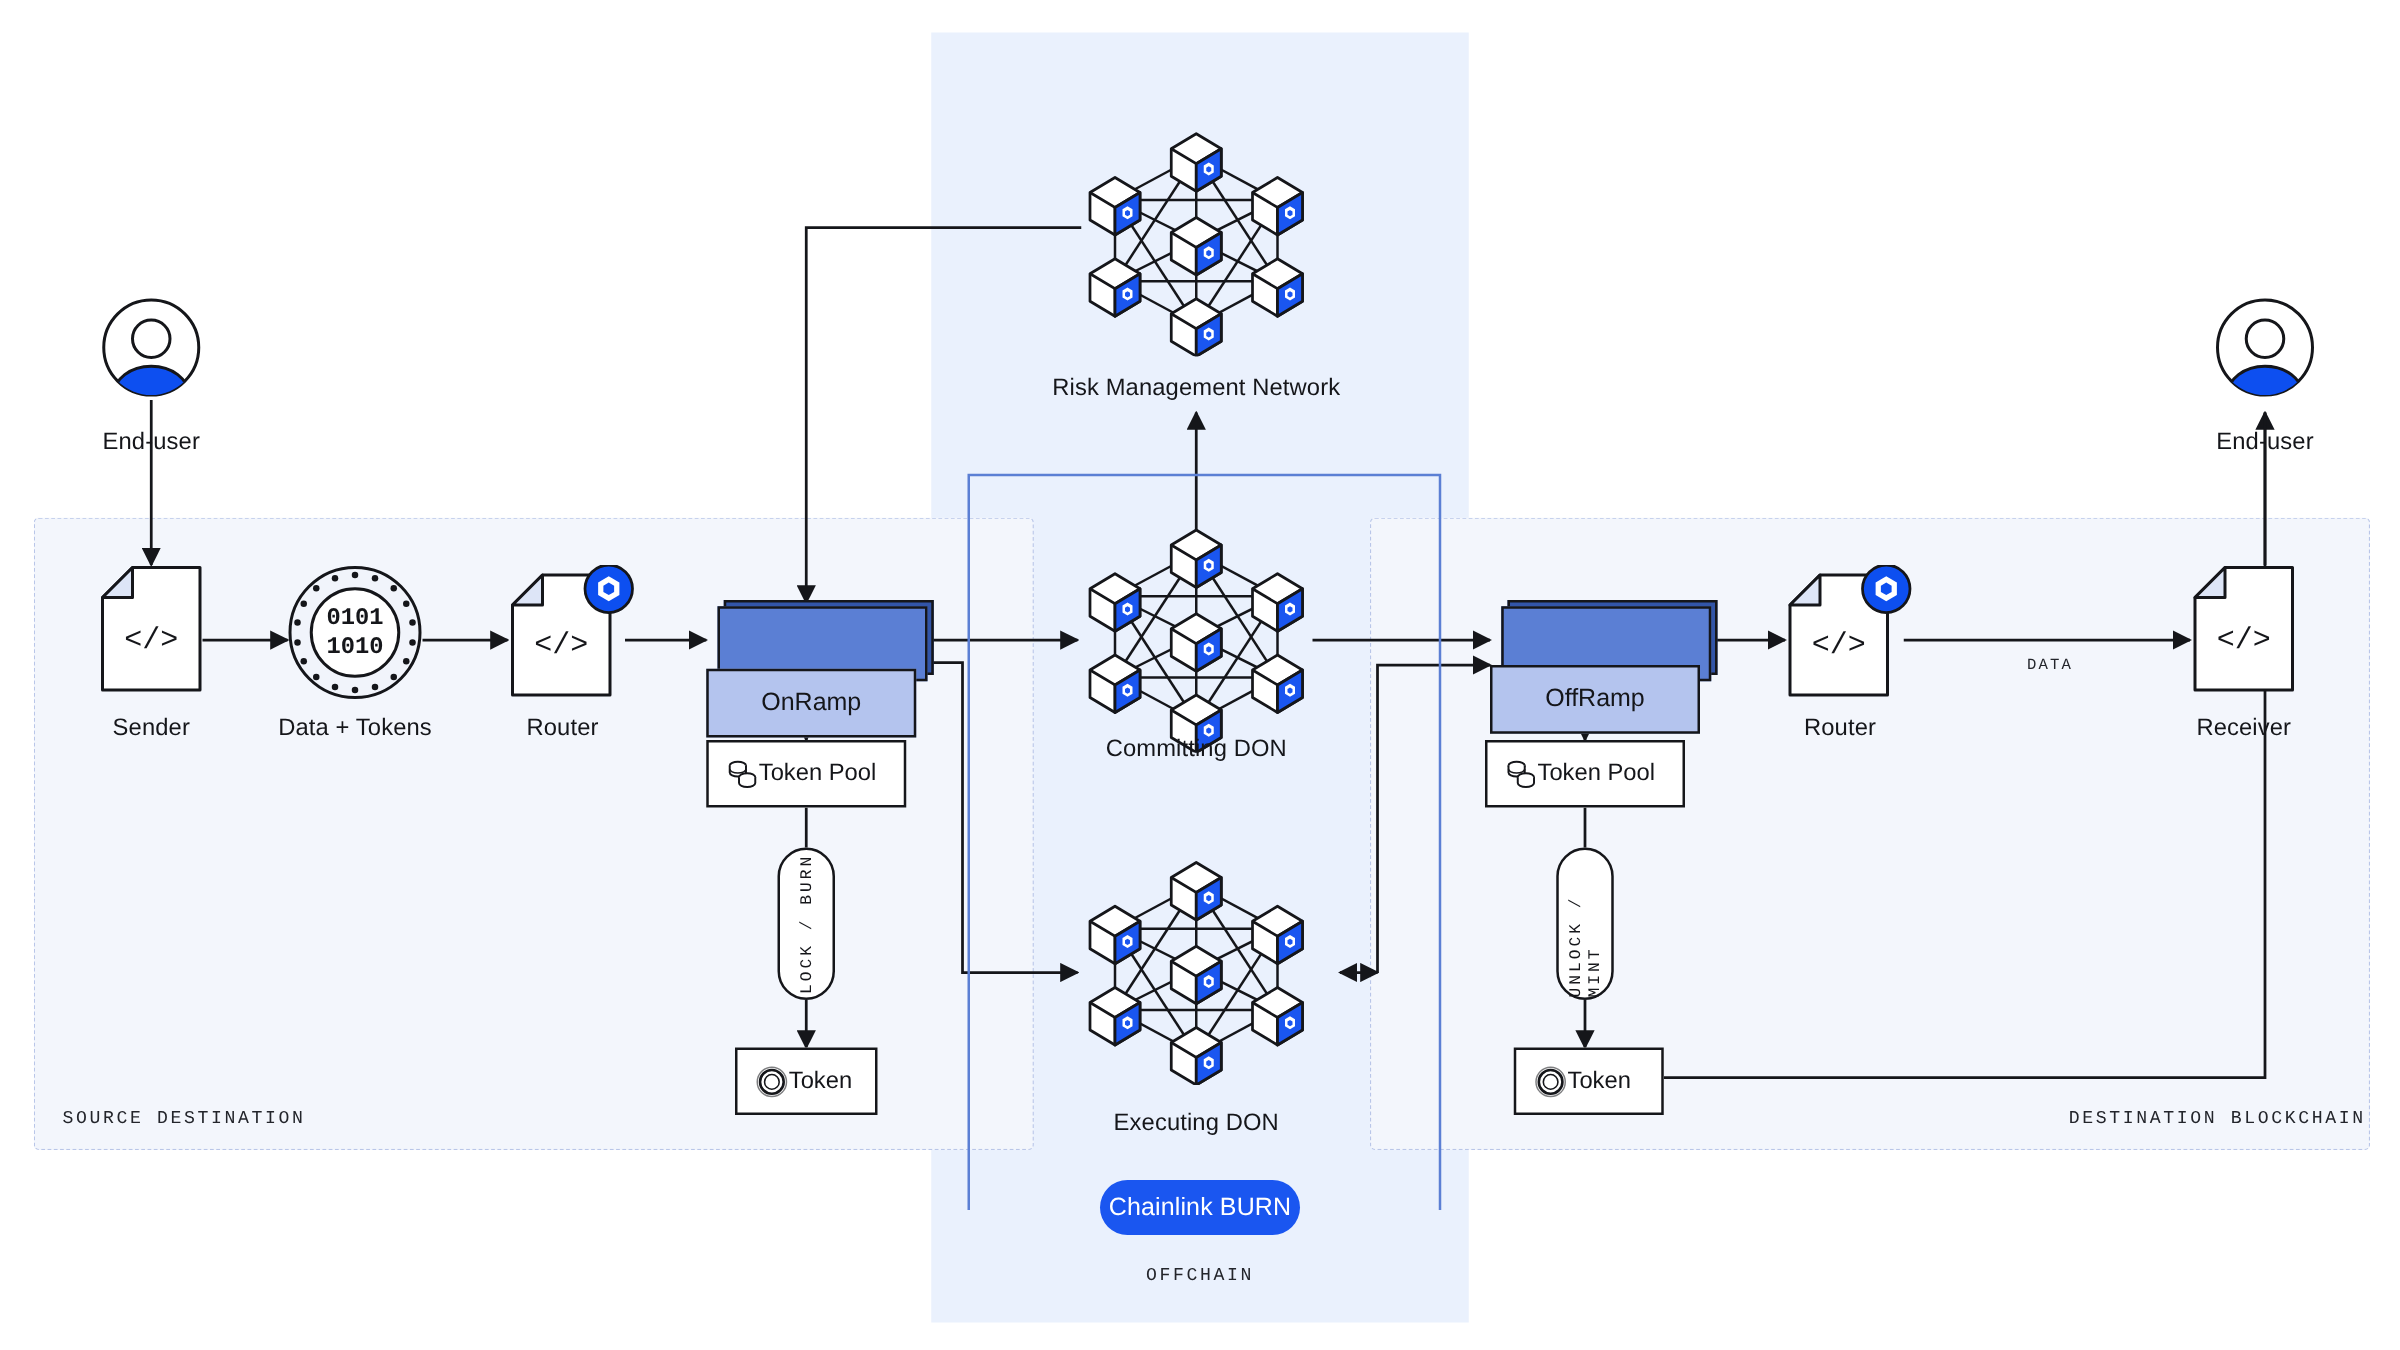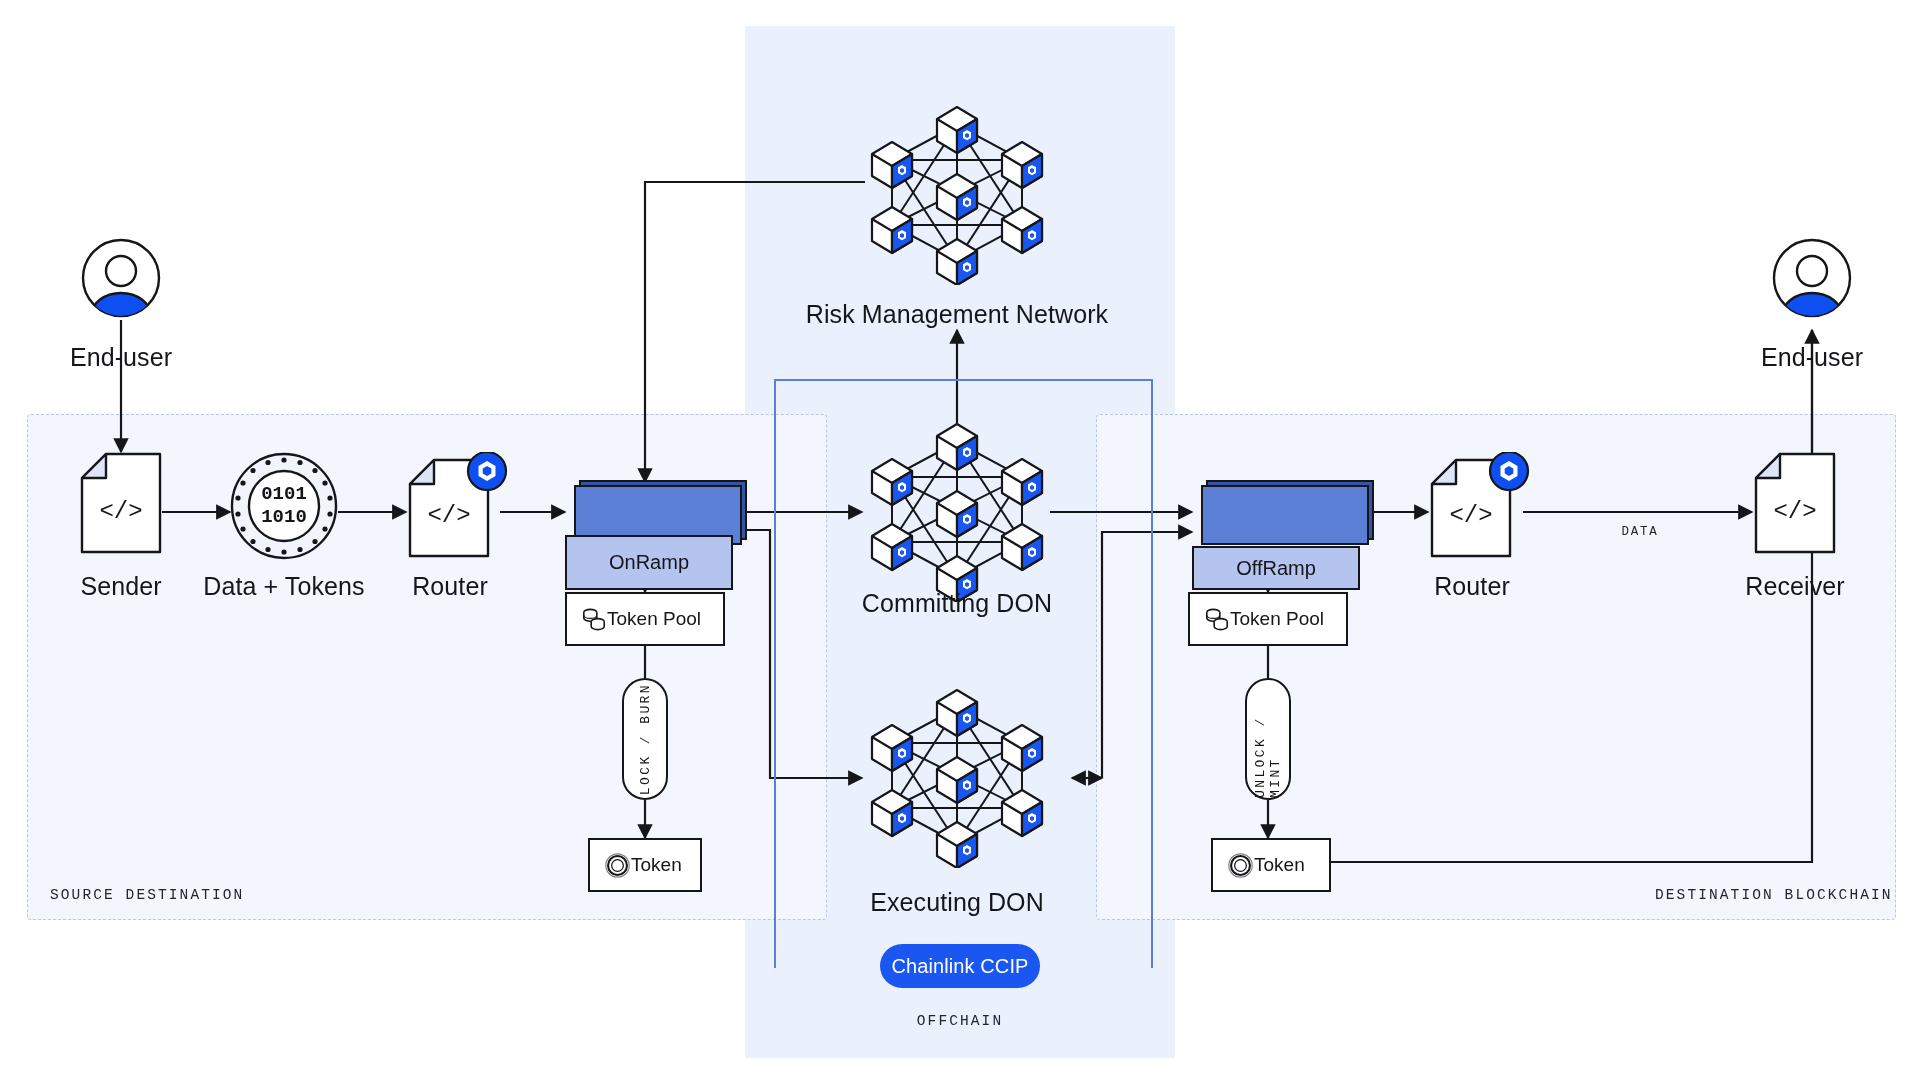--- a/index.html
+++ b/index.html
@@ -26,21 +26,21 @@
     box-sizing: border-box;
   }
   .lbl {
     position: absolute;
     text-align: center;
     color: #15161a;
     font-family: "Liberation Sans", sans-serif;
     white-space: nowrap;
   }
   .lbl-node {
-    font-size: 25px;
+    font-size: 19px;
     letter-spacing: 0.1px;
   }
   .lbl-zone {
     font-family: "Liberation Mono", monospace;
     font-size: 14.5px;
     letter-spacing: 2.1px;
     color: #23252b;
   }
   .lbl-edge {
     font-family: "Liberation Mono", monospace;
@@ -526,27 +526,27 @@
           <path d="M 0 6 L 20 -6 L 20 16 L 0 28 Z" fill="#1a56f0" stroke="#15161a" stroke-width="2.2" stroke-linejoin="round"></path>
           <path d="M 10 5 L 14 7.3 L 14 13 L 10 15.3 L 6 13 L 6 7.3 Z" fill="#fff"></path>
           <path d="M 10 8 L 12 9.2 L 12 11.8 L 10 13 L 8 11.8 L 8 9.2 Z" fill="#1a56f0"></path>
         </g>
       </g>
     </svg>
   </div>
   <div class="lbl lbl-node" style="left:842px;top:888px;width:230px;">Executing DON</div>
 
   <div class="ccip-pill" style="left:880px;top:944px;width:160px;height:44px;">
-    <span>Chainlink CCIP</span>
+    <span>Chainlink BURN</span>
   </div>
 
   <div class="ramp-wrap" style="left:1192px;top:480px;width:185px;height:70px;">
     <div class="ramp-back2" style="left:14px;top:0px;width:168px;height:60px;"></div>
     <div class="ramp-back1" style="left:9px;top:5px;width:168px;height:60px;"></div>
-    <div class="ramp-front" style="left:0px;top:22px;width:168px;height:44px;">
+    <div class="ramp-front" style="left:0px;top:8px;width:168px;height:55px;">
       <span>OffRamp</span>
     </div>
   </div>
 
   <div class="boxnode" style="left:1188px;top:592px;width:160px;height:54px;">
     <svg viewBox="0 0 28 28" width="26" height="26">
       <ellipse cx="10" cy="7" rx="7" ry="3.4" fill="#fff" stroke="#15161a" stroke-width="1.7"></ellipse>
       <path d="M 3 7 L 3 13 A 7 3.4 0 0 0 17 13 L 17 7" fill="#fff" stroke="#15161a" stroke-width="1.7"></path>
       <path d="M 3 10 A 7 3.4 0 0 0 17 10" fill="none" stroke="#15161a" stroke-width="1.3"></path>
       <ellipse cx="18" cy="17" rx="7" ry="3.4" fill="#fff" stroke="#15161a" stroke-width="1.7"></ellipse>

